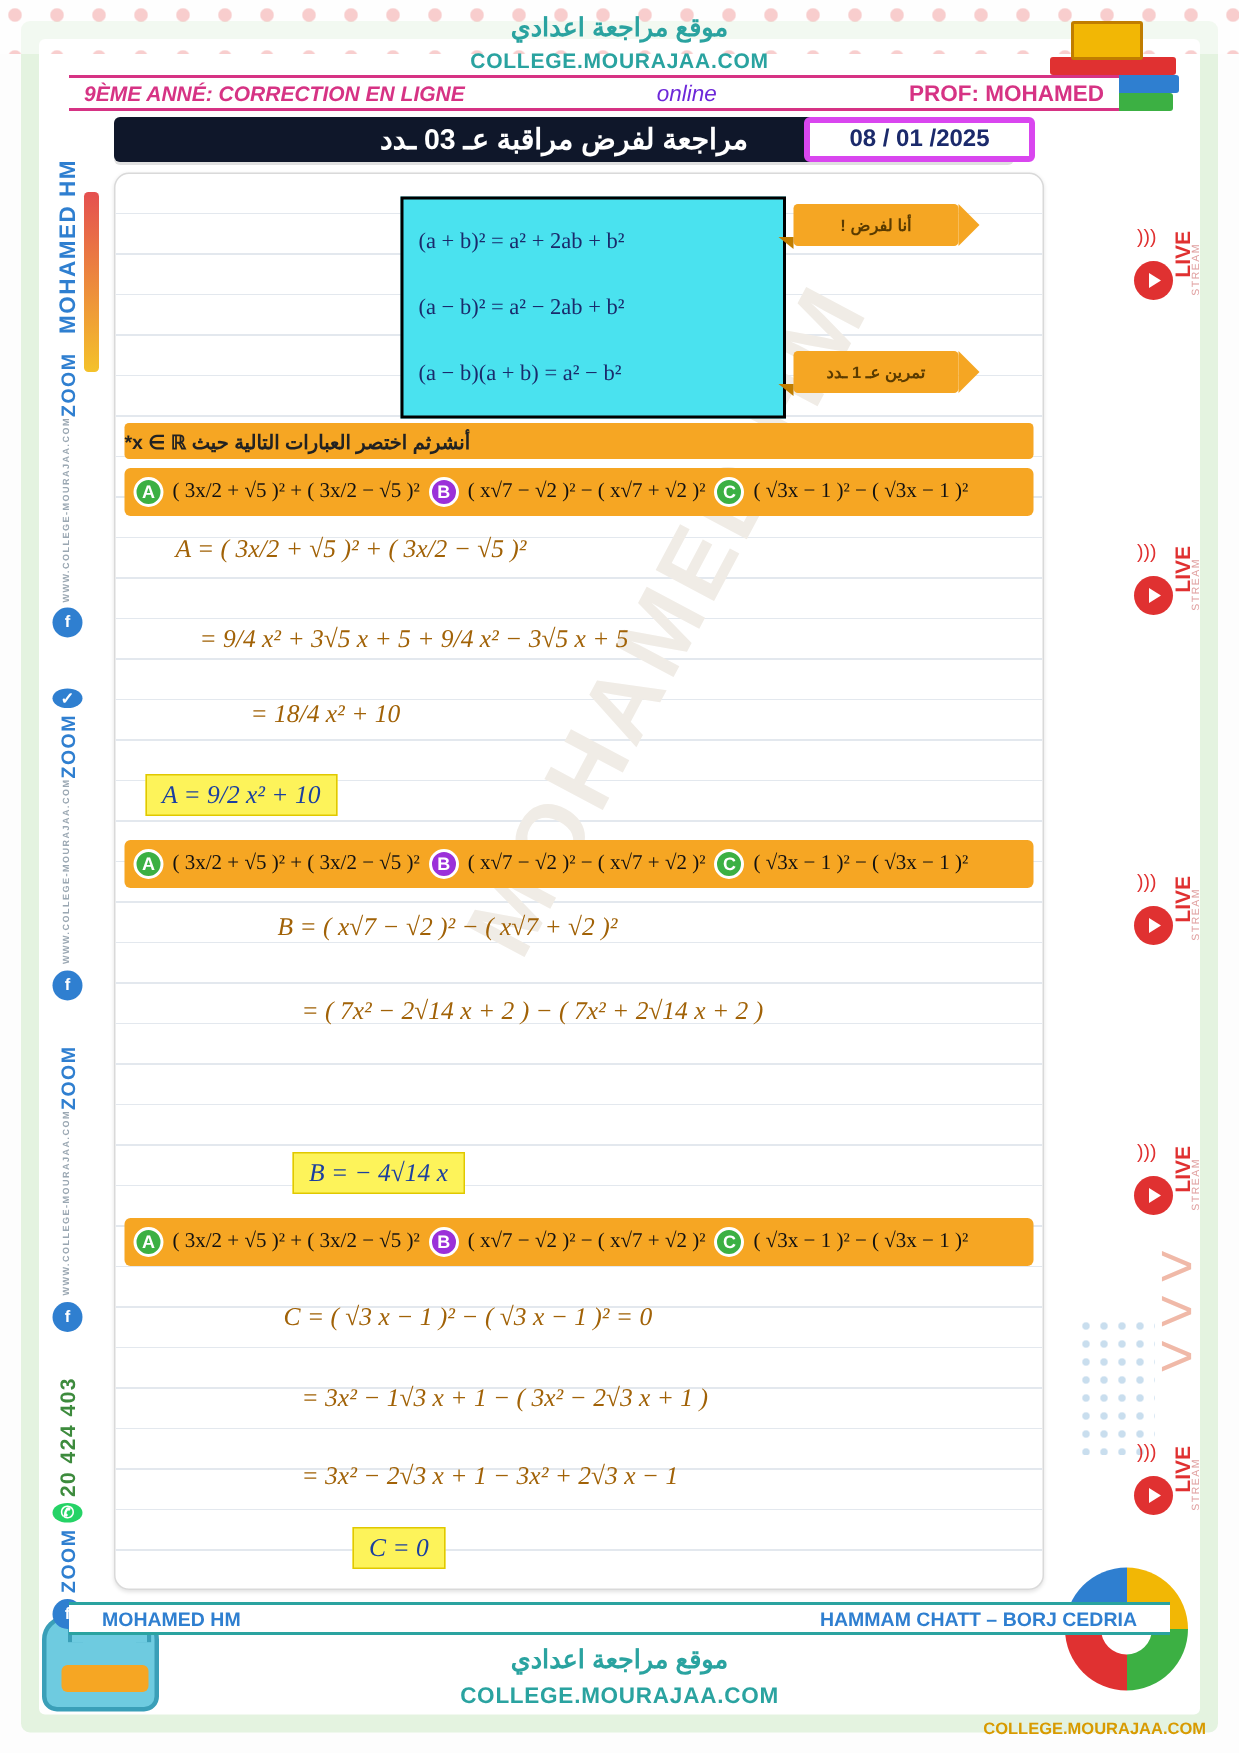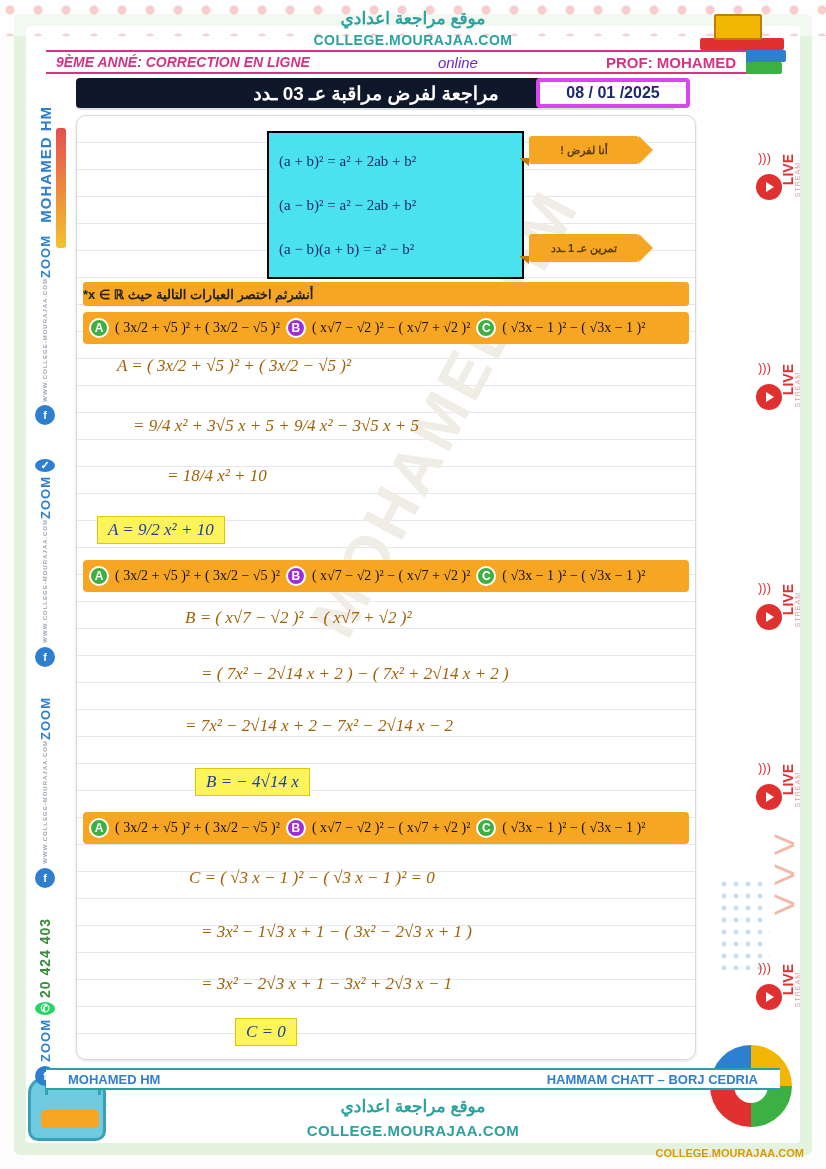--- a/index.html
+++ b/index.html
@@ -400,21 +400,20 @@
     <span class="badge b-a">A</span>
     <span class="expr">( 3x/2 + √5 )² + ( 3x/2 − √5 )²</span>
     <span class="badge b-b">B</span>
     <span class="expr">( x√7 − √2 )² − ( x√7 + √2 )²</span>
     <span class="badge b-c">C</span>
     <span class="expr">( √3x − 1 )² − ( √3x − 1 )²</span>
   </div>
 
   <div class="hw" style="left:108px; top:492px;">B = ( x√7 − √2 )² − ( x√7 + √2 )²</div>
   <div class="hw" style="left:124px; top:548px;">= ( 7x² − 2√14 x + 2 ) − ( 7x² + 2√14 x + 2 )</div>
-  <div class="hw" style="left:108px; top:600px;">= 7x² − 2√14 x + 2 − 7x² − 2√14 x − 2</div>
   <div class="hl-box" style="left:118px; top:652px;">B = − 4√14 x</div>
 
   <div class="expr-bar" style="top:696px;">
     <span class="badge b-a">A</span>
     <span class="expr">( 3x/2 + √5 )² + ( 3x/2 − √5 )²</span>
     <span class="badge b-b">B</span>
     <span class="expr">( x√7 − √2 )² − ( x√7 + √2 )²</span>
     <span class="badge b-c">C</span>
     <span class="expr">( √3x − 1 )² − ( √3x − 1 )²</span>
   </div>

